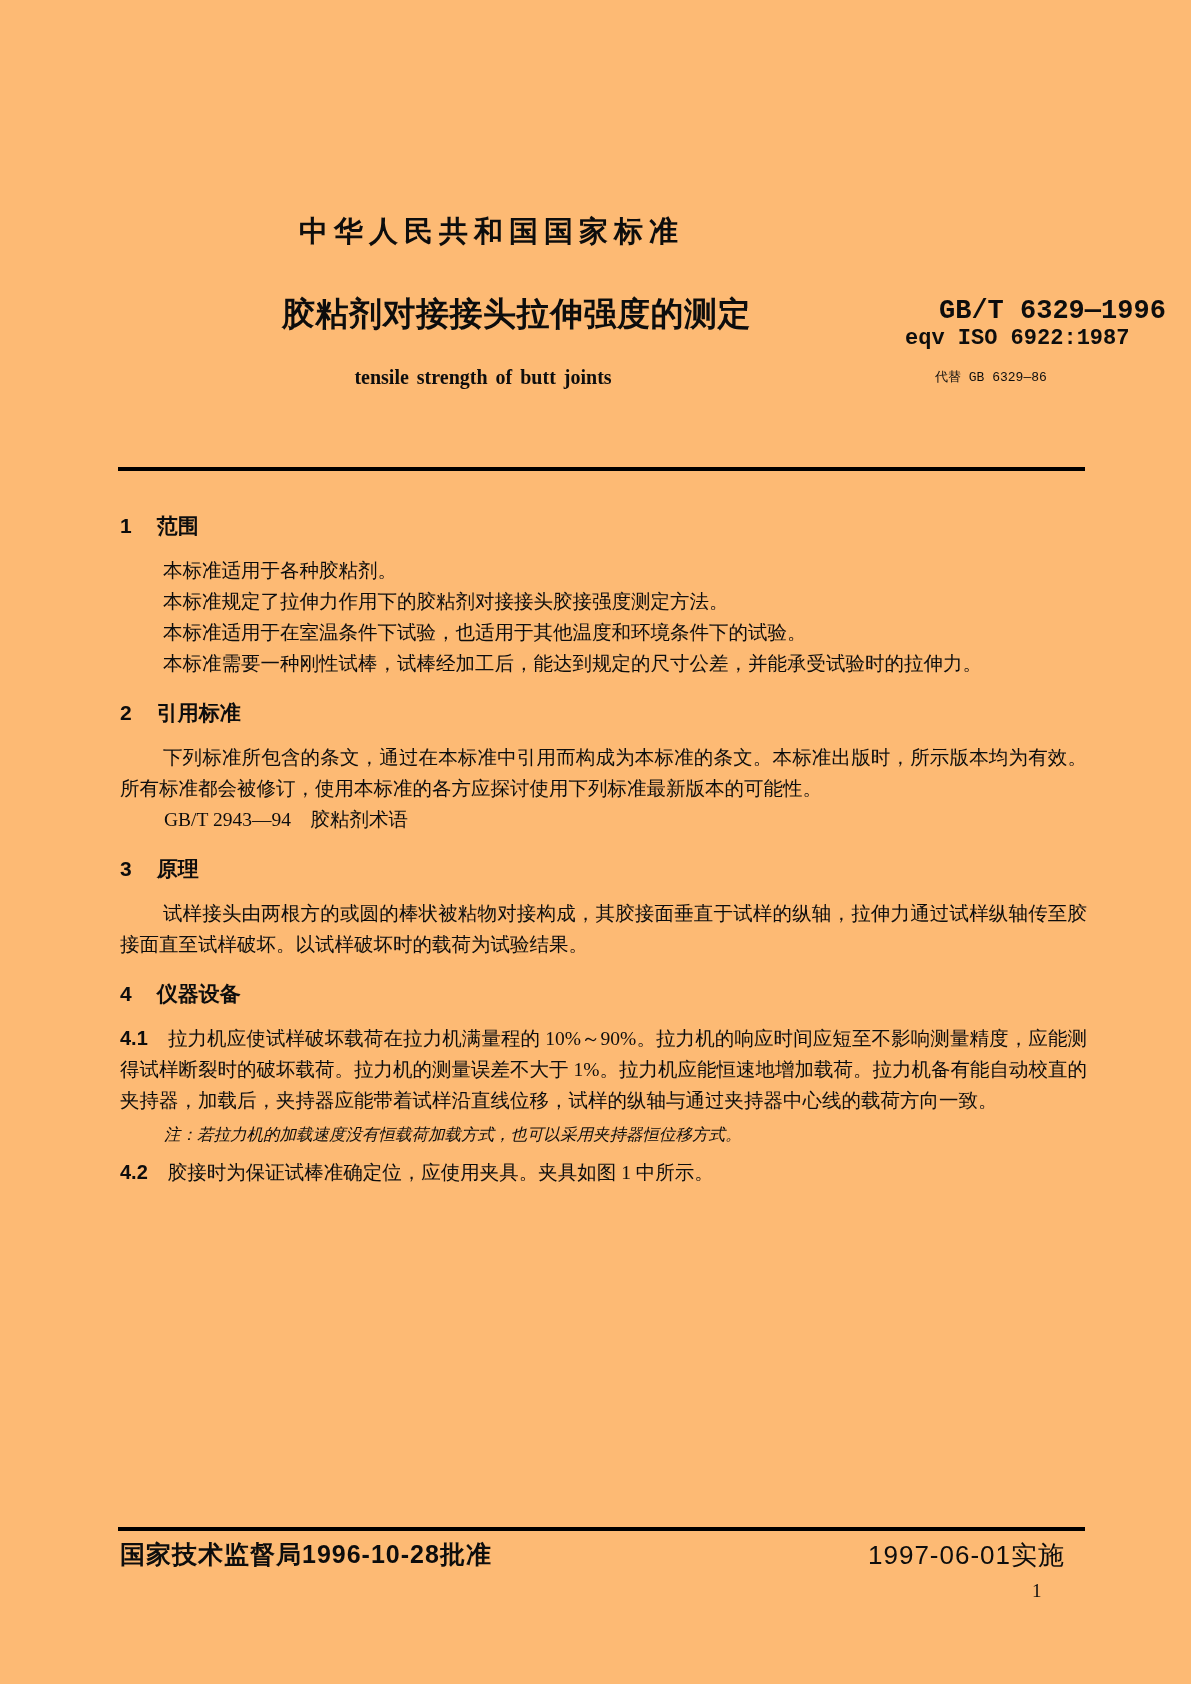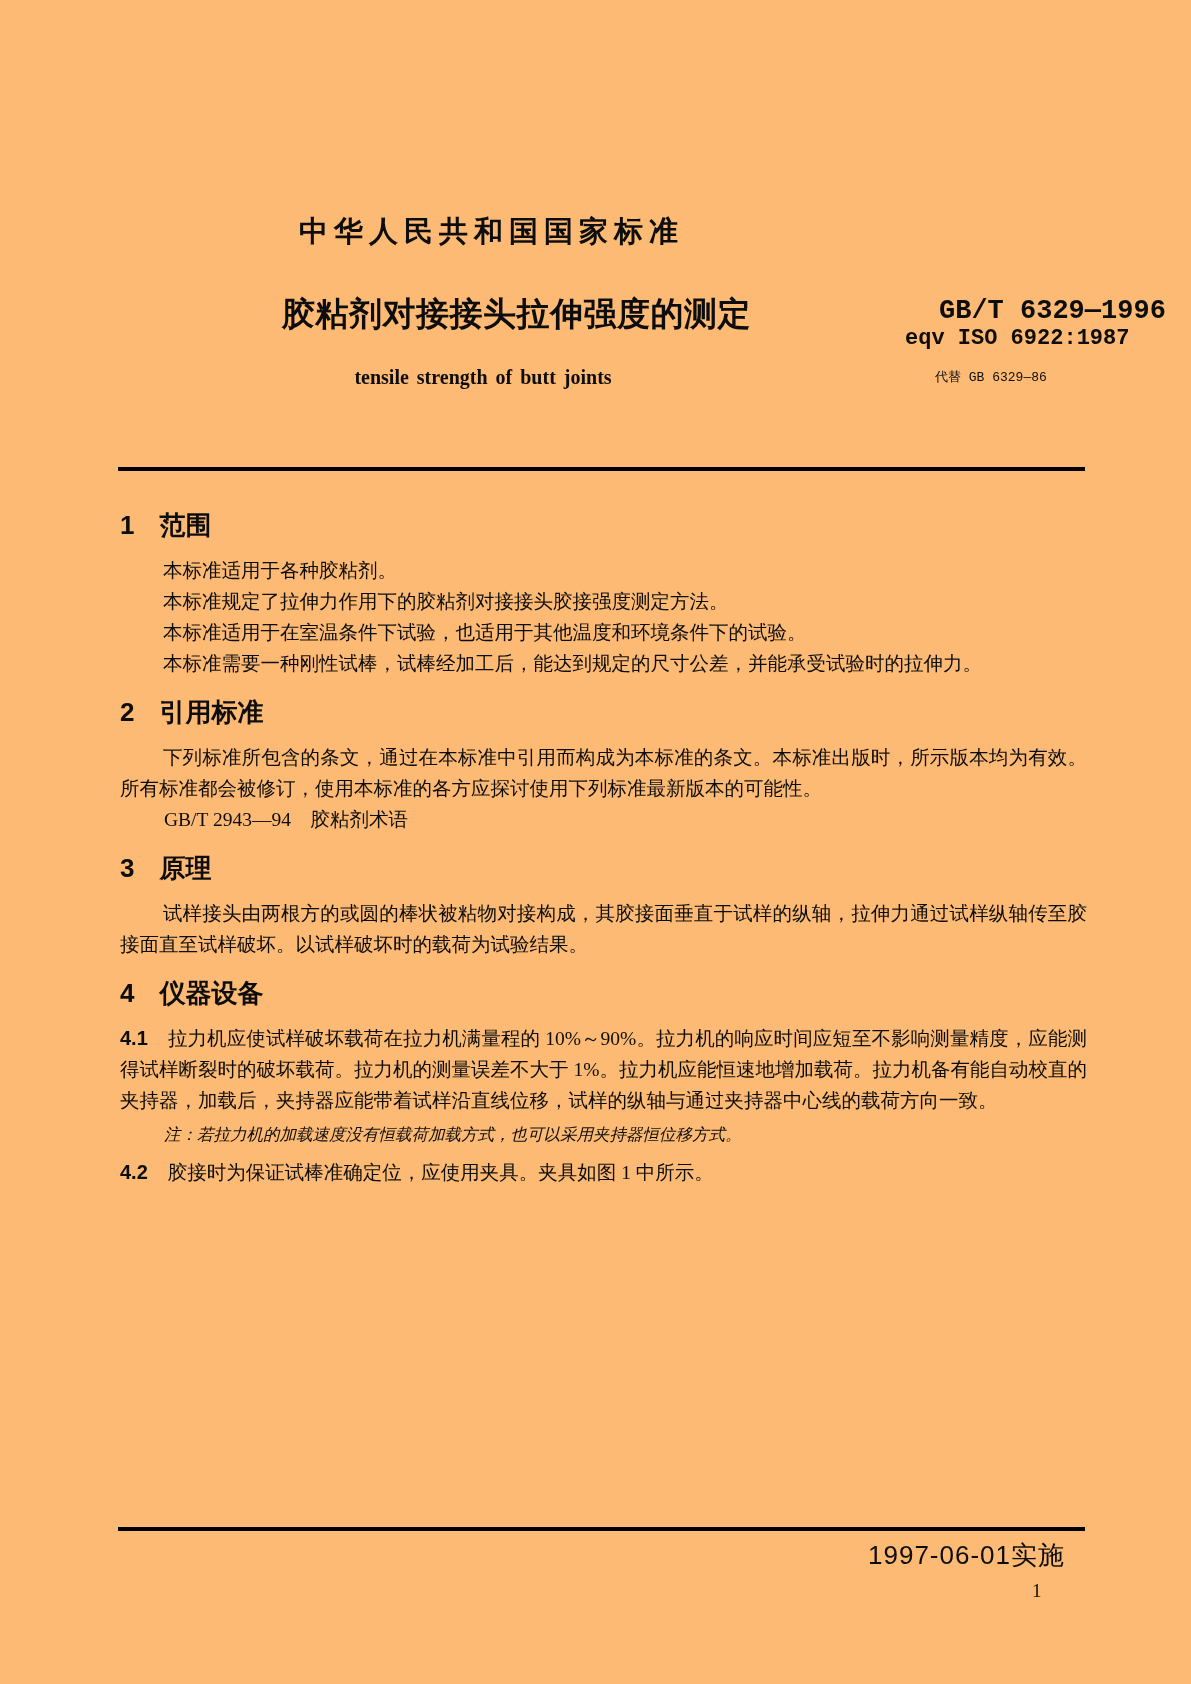--- a/index.html
+++ b/index.html
@@ -67,21 +67,21 @@
     position: absolute;
     left: 120px; top: 504px;
     width: 967px;
     font-size: 19.5px;
     line-height: 31px;
     text-align: justify;
   }
   .sec-head {
     font-family: "Liberation Sans", "DejaVu Sans", sans-serif;
     font-weight: bold;
-    font-size: 26px;
+    font-size: 21px;
     line-height: 27px;
     margin: 20px 0 16px 0;
     text-align: left;
   }
   .sec-head.first { margin-top: 8px; }
   .sec-no { margin-right: 25px; }
   p.ind { margin: 0; text-indent: 2.2em; }
   p.ref { margin: 0; padding-left: 44px; text-indent: 0; }
   p.clause { margin: 0; }
   .cno {
@@ -171,16 +171,17 @@
       <span class="cno">4.1</span><span>拉力机应使试样破坏载荷在拉力机满量程的 10%～90%。拉力机的响应时间应短至不影响测量精度，应能测得试样断裂时的破坏载荷。拉力机的测量误差不大于 1%。拉力机应能恒速地增加载荷。拉力机备有能自动校直的夹持器，加载后，夹持器应能带着试样沿直线位移，试样的纵轴与通过夹持器中心线的载荷方向一致。</span>
     </p>
     <p class="note">注：若拉力机的加载速度没有恒载荷加载方式，也可以采用夹持器恒位移方式。</p>
     <p class="clause">
       <span class="cno">4.2</span><span>胶接时为保证试棒准确定位，应使用夹具。夹具如图 1 中所示。</span>
     </p>
 
   </div>
 
   <div class="rule rule-bottom"></div>
+  <div class="foot-left">国家技术监督局1996-10-28批准</div>
   <div class="foot-right">1997-06-01实施</div>
   <div class="page-num">1</div>
 
 </div>
 
 </body></html>

